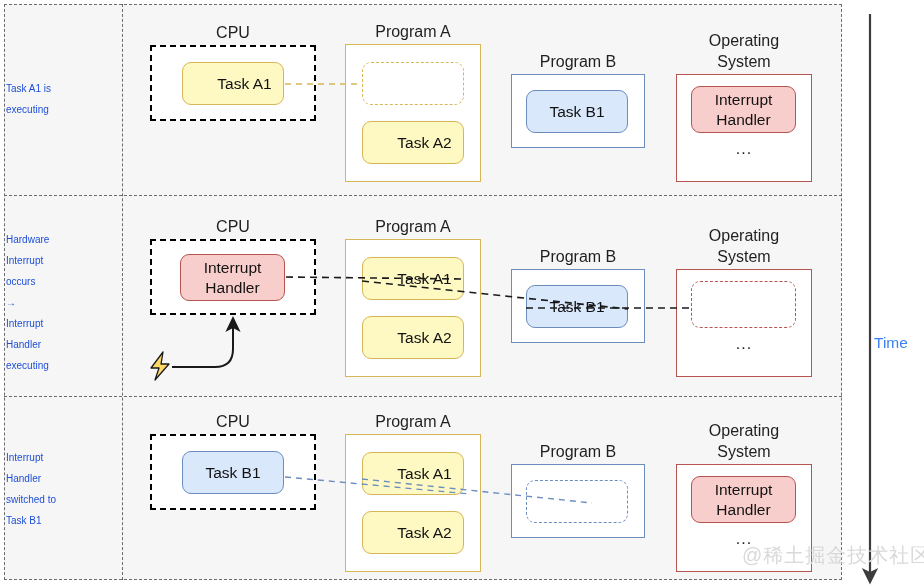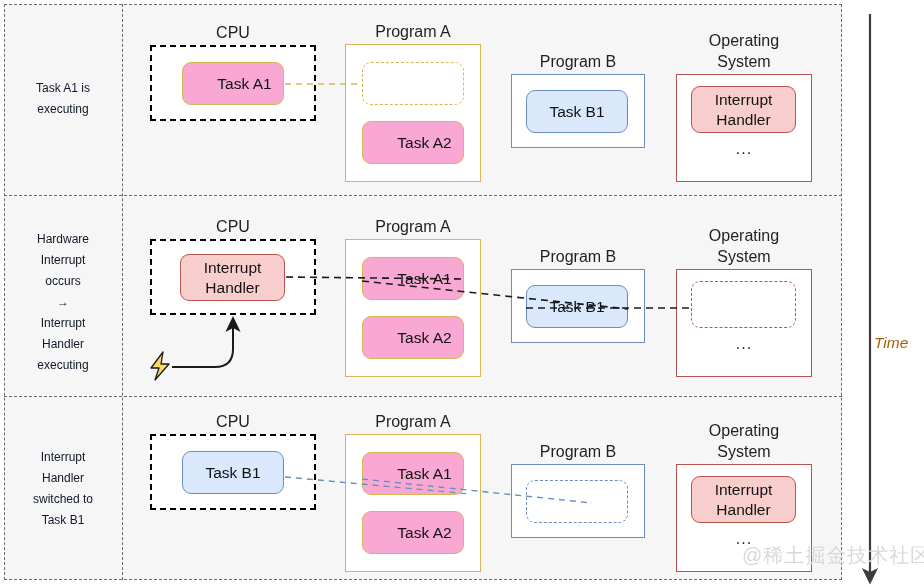--- a/index.html
+++ b/index.html
@@ -40,23 +40,23 @@
     top: 4px;
     height: 576px;
     width: 0;
     border-left: 1.5px dashed #6b6b6b;
   }
   
   .row-caption {
     position: absolute;
     left: 6px;
     width: 114px;
-    text-align: center;
-    color: #0f172a;
-    font-size: 12px;
+    text-align: left;
+    color: #1d4ed8;
+    font-size: 10px;
     line-height: 21px;
     white-space: pre-line;
   }
   
   .group-label {
     position: absolute;
     text-align: center;
     color: #1f1f1f;
     font-size: 16px;
     line-height: 21px;
@@ -80,21 +80,21 @@
     border-radius: 9px;
     display: flex;
     align-items: center;
     justify-content: center;
     text-align: center;
     font-size: 15.5px;
     line-height: 20px;
     color: #121212;
     white-space: pre-line;
   }
-  .chip.yellow { background: #f9a8d4; border: 1.4px solid #d6b656; padding-left: 23px; }
+  .chip.yellow { background: #fef9c3; border: 1.4px solid #d6b656; padding-left: 23px; }
   .chip.blue   { background: #dae8fc; border: 1.4px solid #6c8ebf; }
   .chip.red    { background: #f8cecc; border: 1.4px solid #b85450; }
 
   .chip.ghost-yellow { background: transparent; border: 1.4px dashed #d6b656; }
   .chip.ghost-blue   { background: transparent; border: 1.4px dashed #6c8ebf; }
   .chip.ghost-red    { background: transparent; border: 1.4px dashed #b85450; }
 
   
   .ellipsis {
     position: absolute;
@@ -110,22 +110,21 @@
     width: 924px;
     height: 587px;
     pointer-events: none;
   }
   
   .time-label {
     position: absolute;
     left: 874px;
     top: 334px;
     font-size: 15.5px;
-    color: #a16207;
-    font-style: italic;
+    color: #3b82f6;
   }
   
   .watermark {
     position: absolute;
     left: 742px;
     top: 542px;
     font-size: 20px;
     color: #d9d9d9;
     letter-spacing: 1px;
     white-space: nowrap;

